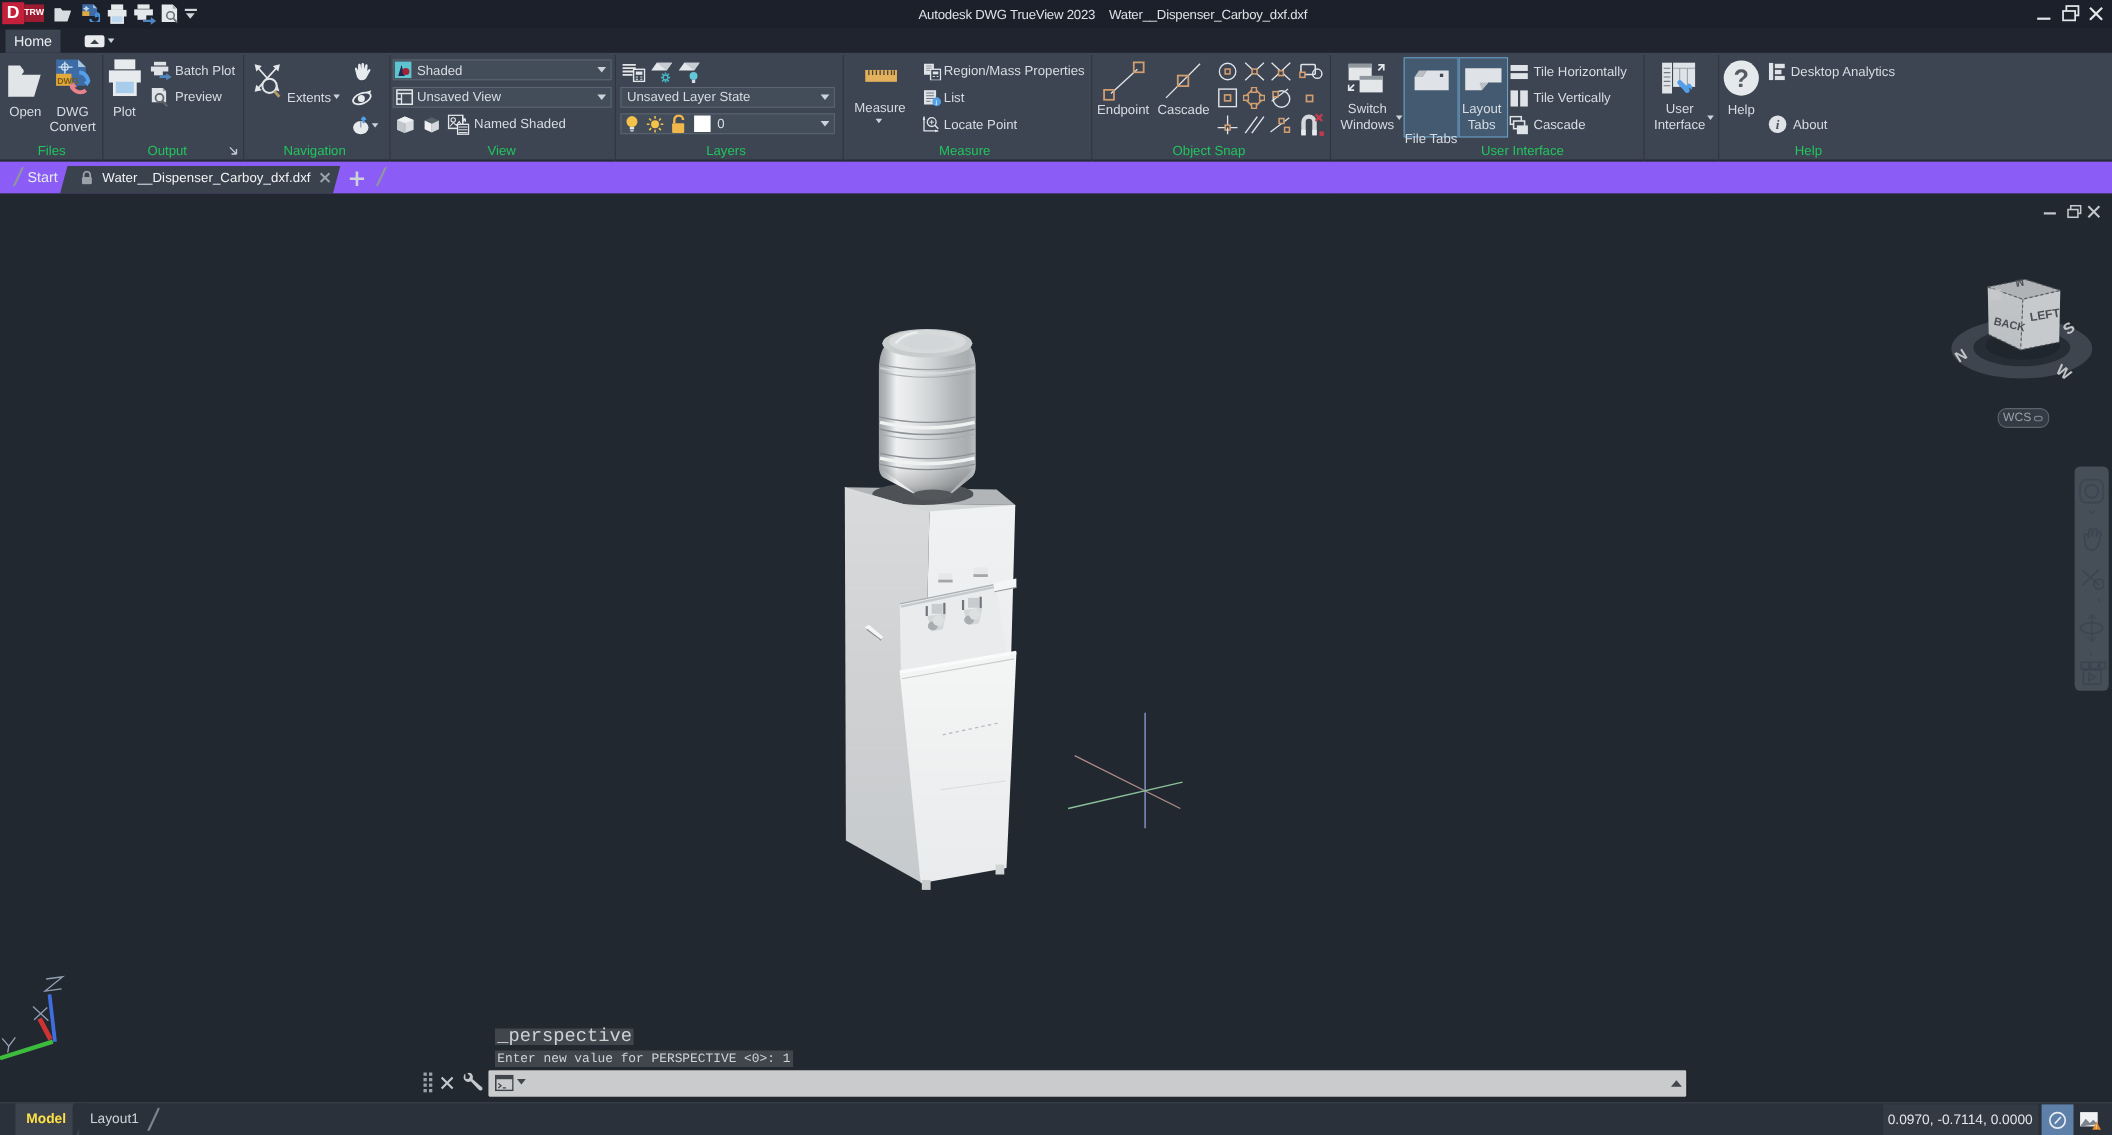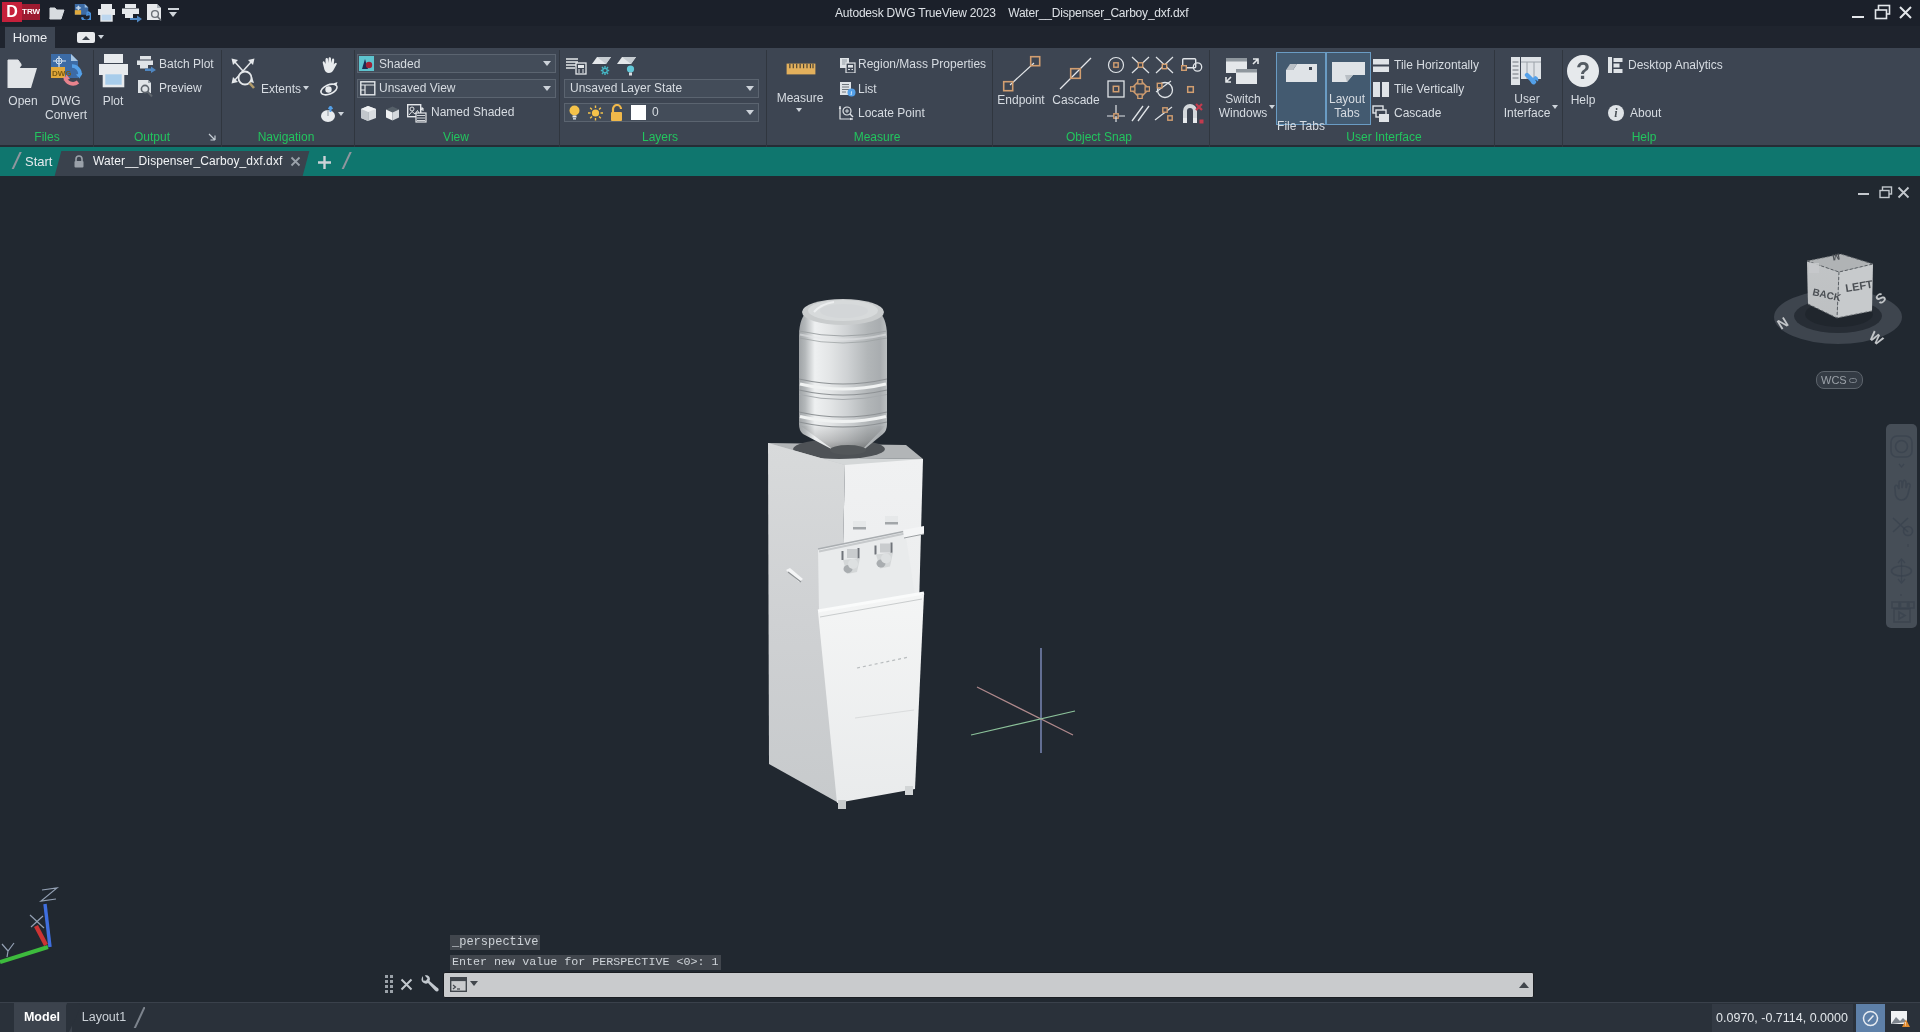--- a/index.html
+++ b/index.html
@@ -2,21 +2,21 @@
 <html><head>
 <meta charset="utf-8">
 <style>
 * { margin:0; padding:0; box-sizing:border-box; }
 html,body { width:1920px; height:1032px; overflow:hidden; background:#212830;
   font-family:"Liberation Sans", sans-serif; }
 .abs { position:absolute; }
 #titlebar { position:absolute; left:0; top:0; width:1920px; height:26px; background:#1b202a; }
 #tabrow { position:absolute; left:0; top:26px; width:1920px; height:22px; background:#1f242e; }
 #ribbon { position:absolute; left:0; top:48px; width:1920px; height:99px; background:#3d4552; border-bottom:2px solid #262c35; }
-#filetabs { position:absolute; left:0; top:147px; width:1920px; height:29px; background:#0f766e; }
+#filetabs { position:absolute; left:0; top:147px; width:1920px; height:29px; background:#8b5cf6; }
 #viewport { position:absolute; left:0; top:176px; width:1920px; height:826px; background:#212830; }
 #statusbar { position:absolute; left:0; top:1002px; width:1920px; height:30px; background:#2a313a; border-top:1px solid #3a414b; }
 .rtxt { position:absolute; color:#d7dce2; font-size:12px; white-space:nowrap; transform:translateY(-50%); }
 .rtxtc { position:absolute; color:#d7dce2; font-size:12px; white-space:nowrap; transform:translate(-50%,-50%); }
 .plabel { position:absolute; top:89px; color:#22c55e; font-size:12px; white-space:nowrap; transform:translate(-50%,-50%); }
 .sep { position:absolute; top:2px; width:1px; height:141px; background:#30363f; }
 .caret { position:absolute; width:0; height:0; border-left:4px solid transparent; border-right:4px solid transparent; border-top:5px solid #cdd3da; }
 .dd { position:absolute; background:#434c59; border:1px solid #5b6470; }
 .ddcaret { position:absolute; width:0; height:0; border-left:4px solid transparent; border-right:4px solid transparent; border-top:5px solid #ccd2d9; }
 .mono { font-family:"Liberation Mono", monospace; }
@@ -613,21 +613,21 @@
     <path d="M15.5 136 L15.5 158 M12 139 L15.5 135 L19 139 M12 155 L15.5 159 L19 155" stroke-width="1.2"></path>
     <path d="M15 170 L15 172" stroke-width="1.2"></path>
     <rect x="6" y="178" width="7" height="6"></rect>
     <rect x="14.5" y="178" width="7" height="6"></rect>
     <rect x="23" y="178" width="5" height="6"></rect>
     <rect x="8" y="185" width="16" height="13"></rect>
     <path d="M13 188 L19 191.5 L13 195 Z"></path>
   </g>
 </svg>
 
-<div class="abs mono" style="left:450px;top:759px;height:15px;background:#41464d;color:#ced3d8;font-size:12px;line-height:15px;padding:0 2px;white-space:pre;">_perspective</div>
+<div class="abs mono" style="left:450px;top:759px;height:15px;background:#41464d;color:#ced3d8;font-size:17px;line-height:15px;padding:0 2px;white-space:pre;">_perspective</div>
 <div class="abs mono" style="left:450px;top:779px;height:15px;background:#41464d;color:#ced3d8;font-size:11.7px;line-height:15px;padding:0 2px;white-space:pre;">Enter new value for PERSPECTIVE &lt;0&gt;: 1</div>
 
 <svg class="abs" style="left:384px;top:798px;" width="10" height="22" viewBox="0 0 10 22">
   <g fill="#9aa1a8">
     <rect x="1" y="1" width="3" height="3"></rect>
         <rect x="6" y="1" width="3" height="3"></rect>
     <rect x="1" y="6" width="3" height="3"></rect>
         <rect x="6" y="6" width="3" height="3"></rect>
     <rect x="1" y="11" width="3" height="3"></rect>
         <rect x="6" y="11" width="3" height="3"></rect>
@@ -649,21 +649,21 @@
   <path d="M7 12 L10 12" stroke="#41464c" stroke-width="1.2"></path>
 </svg>
 <div class="caret" style="left:470px;top:805px;border-top-color:#41464c;border-top-width:5px;"></div>
 <div class="abs" style="left:1519px;top:806px;width:0;height:0;border-left:5px solid transparent;border-right:5px solid transparent;border-bottom:6px solid #41464c;"></div>
 </div>
 <div id="statusbar">
   <div class="abs" style="left:14px;top:0px;width:58px;height:29px;background:#3c434d;"></div>
   <div class="abs" style="left:66px;top:0px;width:14px;height:29px;overflow:hidden;">
       <div style="position:absolute;left:3px;top:-4px;width:14px;height:37px;background:#2a313a;transform:rotate(25deg);transform-origin:top left;"></div>
     </div>
-  <div class="abs" style="left:42px;top:14px;transform:translate(-50%,-50%);color:#ffffff;font-size:12.5px;font-weight:bold;">Model</div>
+  <div class="abs" style="left:42px;top:14px;transform:translate(-50%,-50%);color:#fde047;font-size:12.5px;font-weight:bold;">Model</div>
   <div class="abs" style="left:104px;top:14px;transform:translate(-50%,-50%);color:#ccd2d8;font-size:12.5px;">Layout1</div>
   <div class="abs" style="left:133px;top:4px;width:12px;height:21px;overflow:hidden;">
       <div style="position:absolute;left:5px;top:-2px;width:1.5px;height:28px;background:#7d848d;transform:rotate(25deg);"></div>
     </div>
   <div class="abs" style="left:1712px;top:1px;width:141px;height:28px;background:#333a44;"></div>
   <div class="abs" style="left:1782px;top:15px;transform:translate(-50%,-50%);color:#e3e7eb;font-size:12.5px;">0.0970, -0.7114, 0.0000</div>
   <div class="abs" style="left:1856px;top:1px;width:29px;height:28px;background:#5e80a8;"></div>
   <svg class="abs" style="left:1862px;top:7px;" width="17" height="17" viewBox="0 0 17 17">
     <circle cx="8.5" cy="8.5" r="7" fill="none" stroke="#e8ecf2" stroke-width="1.5"></circle>
     <path d="M11.5 5.5 L6 11.5" stroke="#e8ecf2" stroke-width="1.5"></path>

